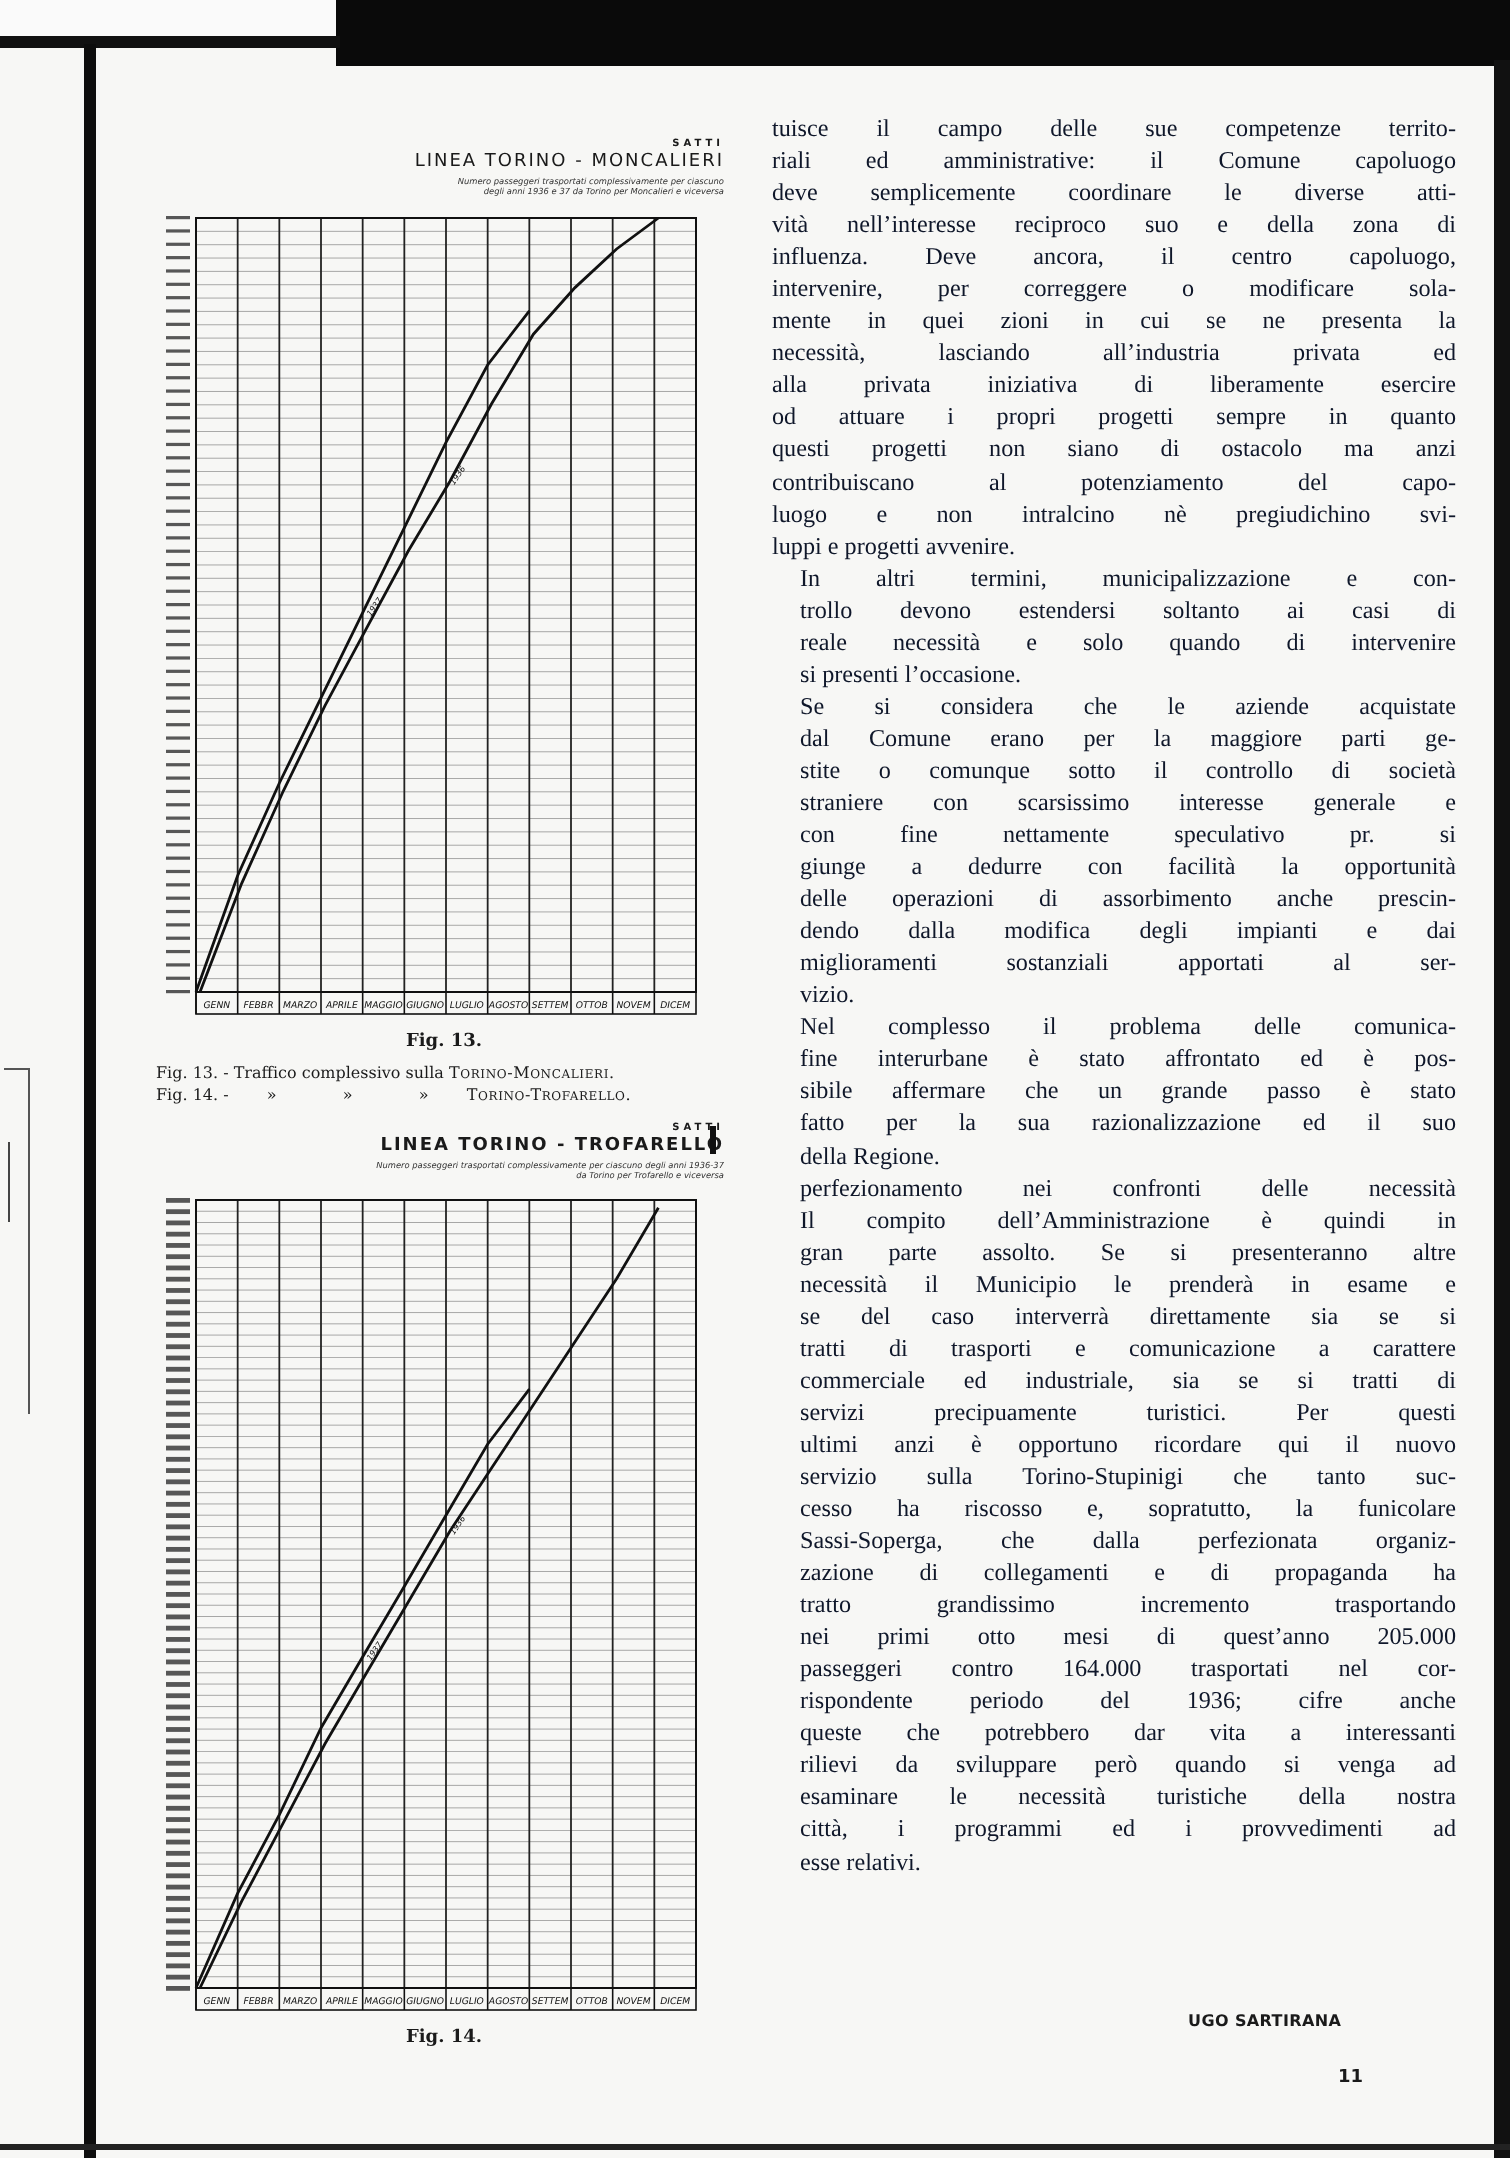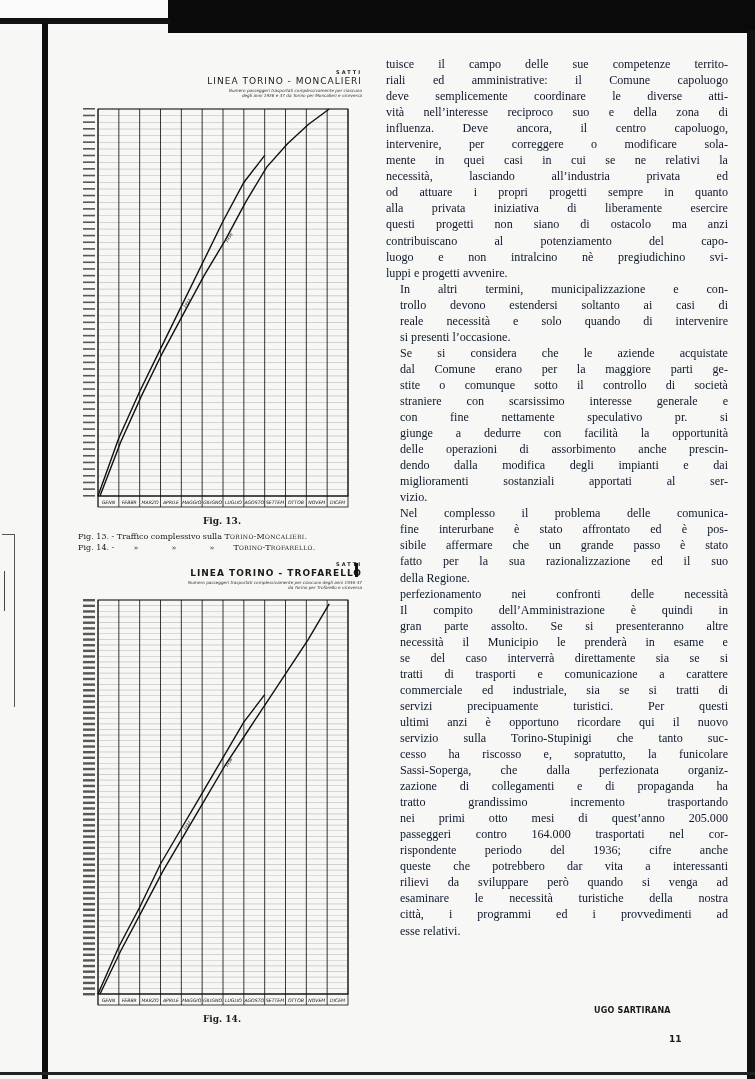--- a/index.html
+++ b/index.html
@@ -493,24 +493,24 @@
 <div class="right-tick"></div>
 
 <div class="text-col">
   <p>
       <span class="line">tuisce il campo delle sue competenze territo-</span>
       <span class="line">riali ed amministrative: il Comune capoluogo</span>
       <span class="line">deve semplicemente coordinare le diverse atti-</span>
       <span class="line">vità nell’interesse reciproco suo e della zona di</span>
       <span class="line">influenza. Deve ancora, il centro capoluogo,</span>
       <span class="line">intervenire, per correggere o modificare sola-</span>
-      <span class="line">mente in quei casi in cui se ne relativi la</span>
+      <span class="line">mente in quei zioni in cui se ne presenta la</span>
       <span class="line">necessità, lasciando all’industria privata ed</span>
+      <span class="line">alla privata iniziativa di liberamente esercire</span>
       <span class="line">od attuare i propri progetti sempre in quanto</span>
-      <span class="line">alla privata iniziativa di liberamente esercire</span>
       <span class="line">questi progetti non siano di ostacolo ma anzi</span>
       <span class="line">contribuiscano al potenziamento del capo-</span>
       <span class="line">luogo e non intralcino nè pregiudichino svi-</span>
       <span class="line last">luppi e progetti avvenire.</span>
     </p>
   <p class="indent">
       <span class="line">In altri termini, municipalizzazione e con-</span>
       <span class="line">trollo devono estendersi soltanto ai casi di</span>
       <span class="line">reale necessità e solo quando di intervenire</span>
       <span class="line last">si presenti l’occasione.</span>

